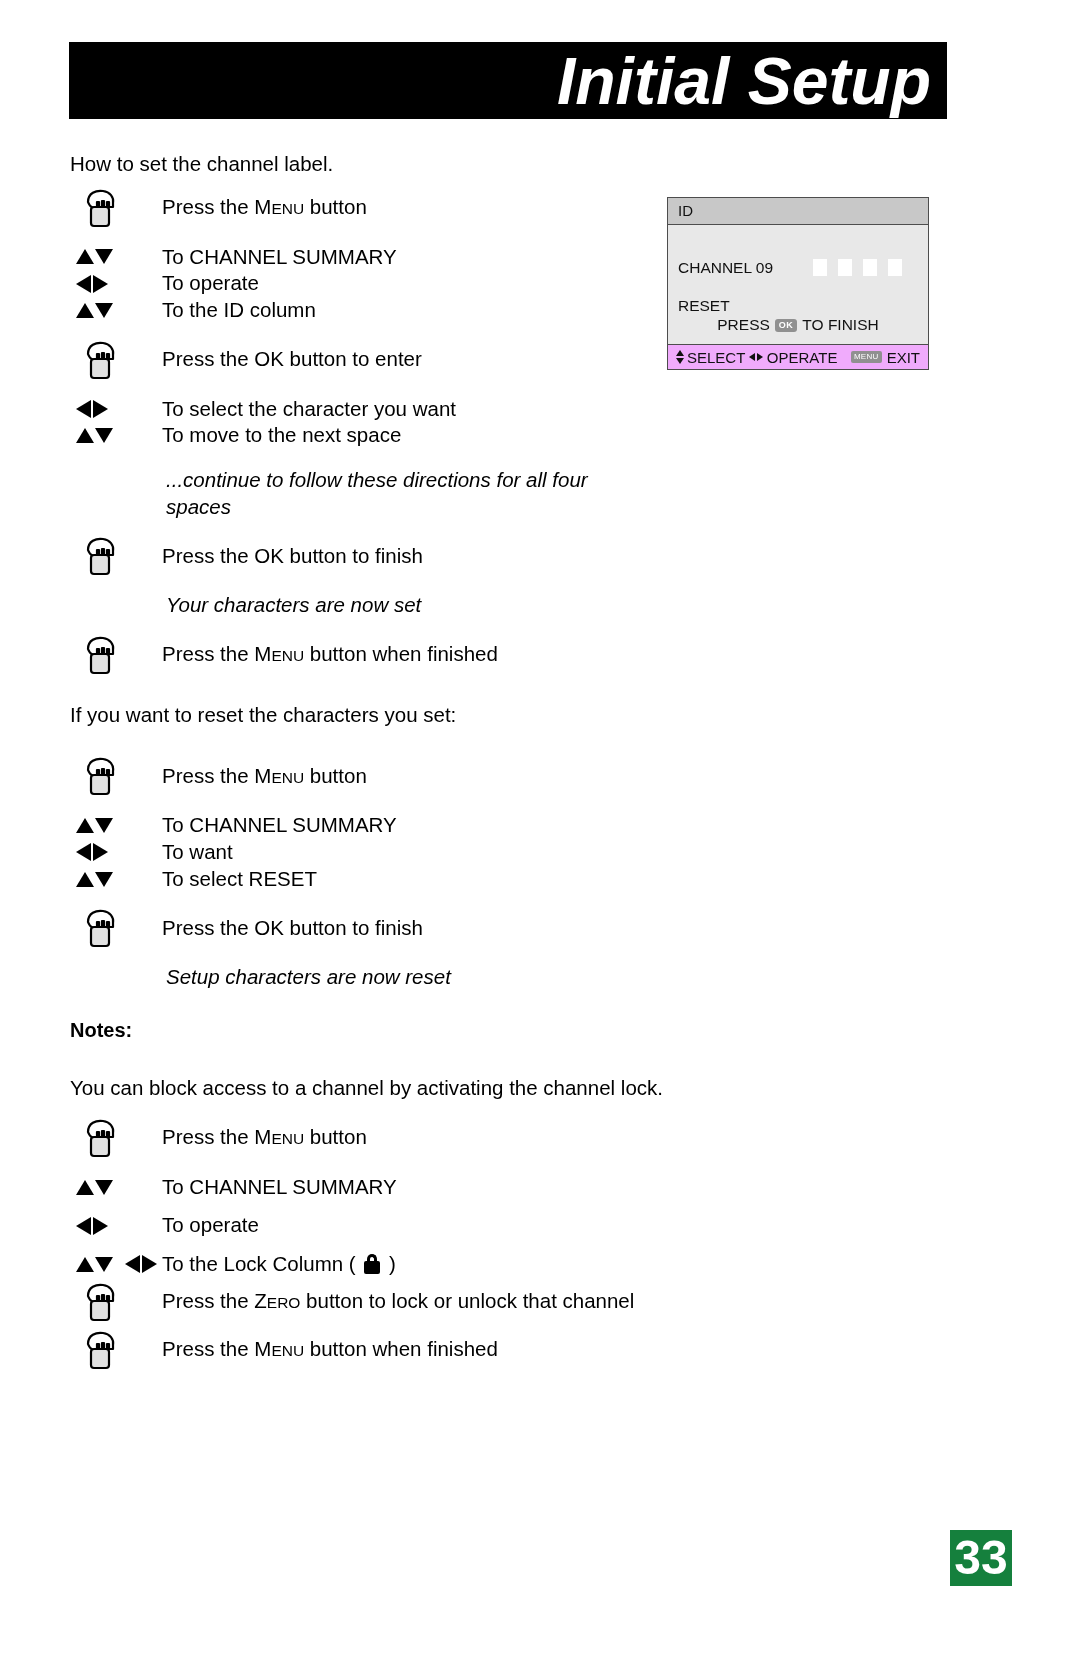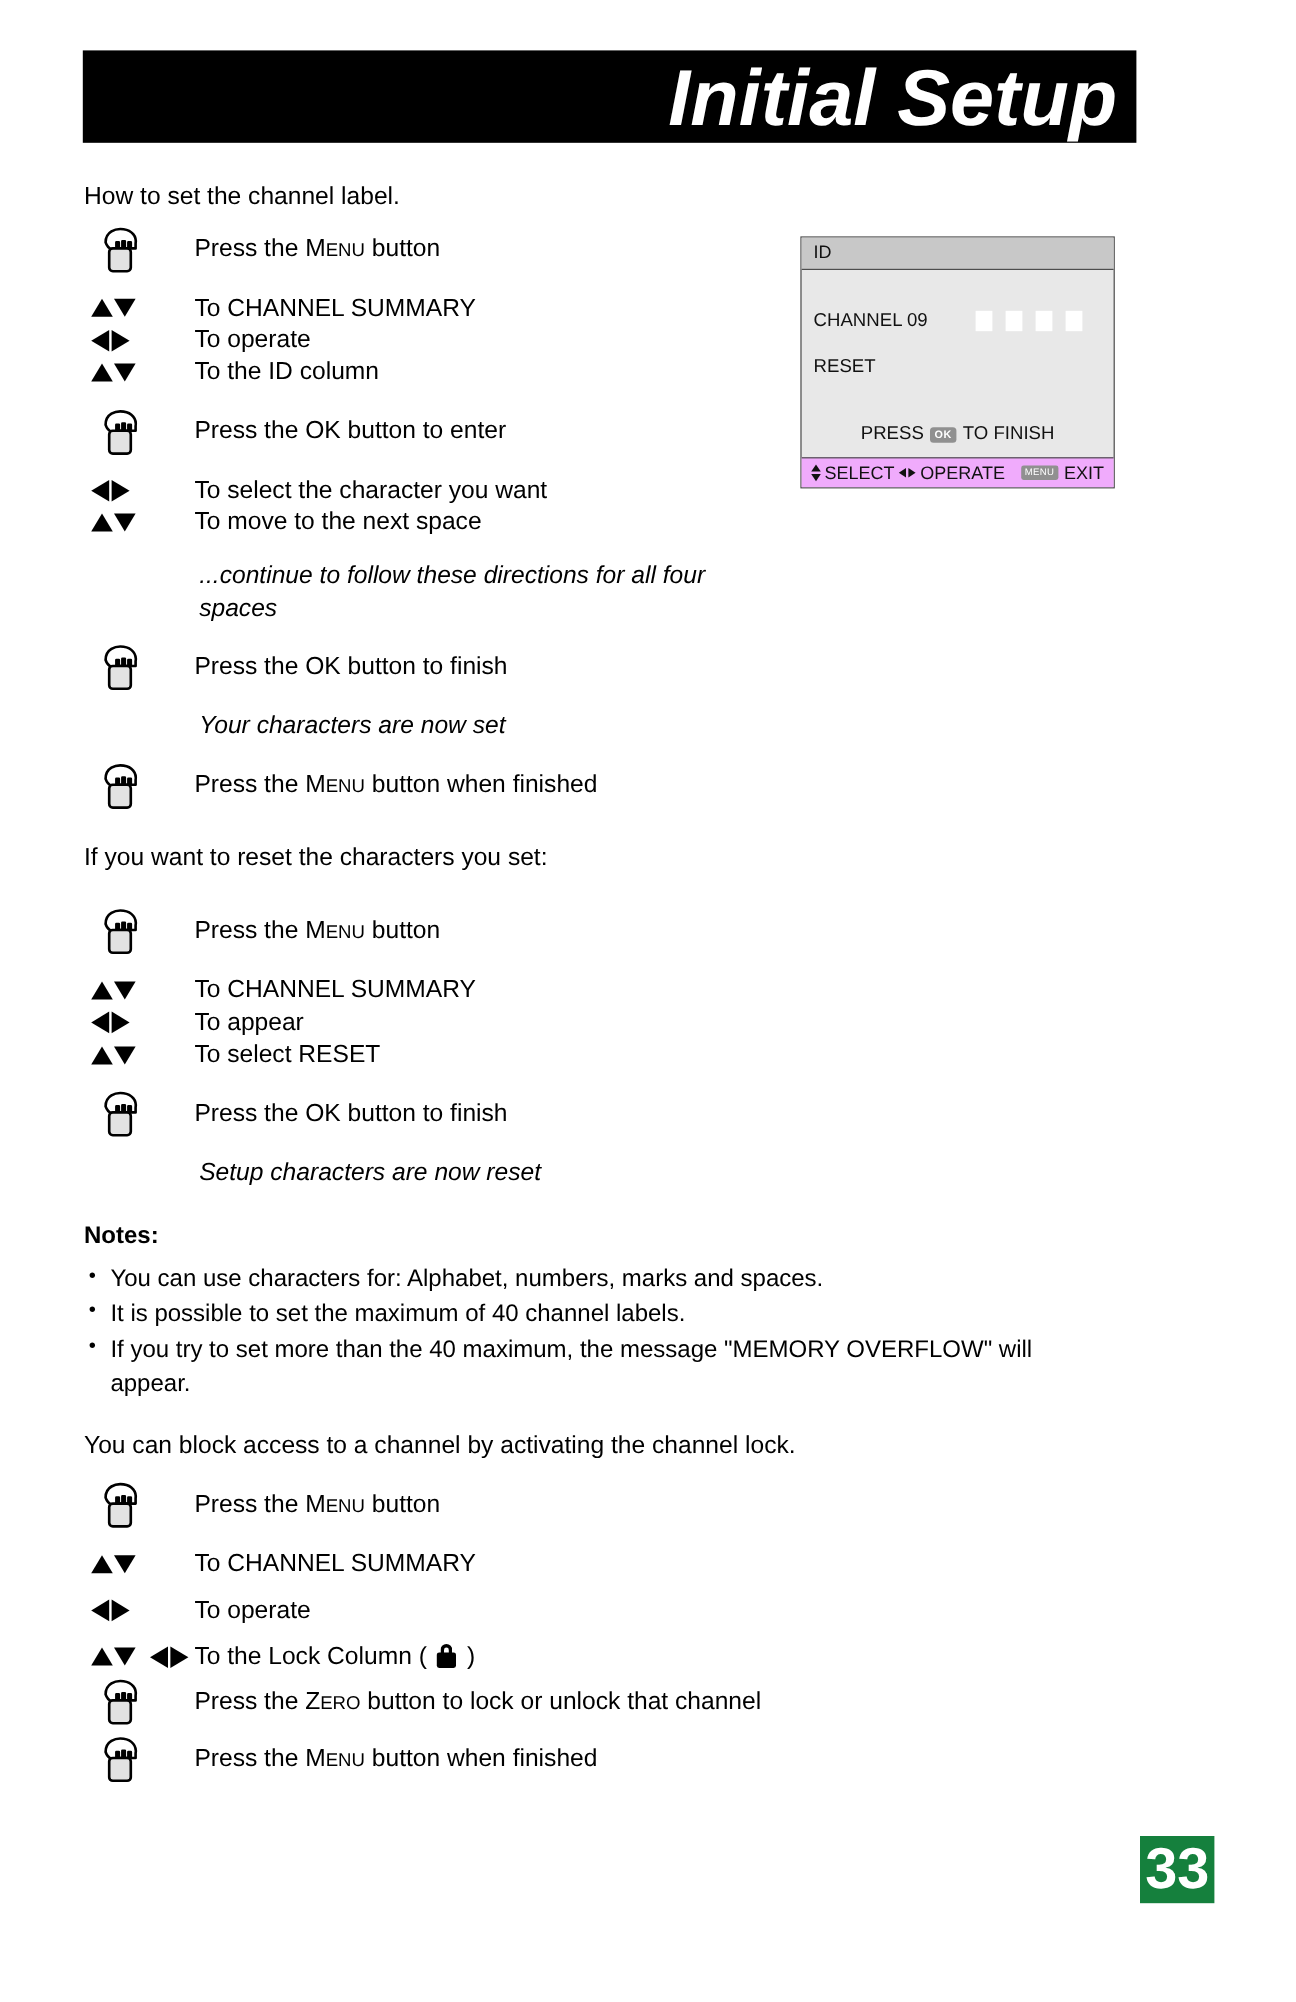--- a/index.html
+++ b/index.html
@@ -210,21 +210,21 @@
     box-sizing: border-box;
   }
   .osd-title {
     background: #c8c8c8;
     border-bottom: 1.5px solid #4d4d4d;
     font-size: 15px;
     padding: 4px 8px 5px 10px;
     color: #111;
   }
   .osd-body {
-    height: 156px;
+    height: 119px;
     position: relative;
     padding: 0;
   }
   .osd-row {
     position: absolute;
     font-size: 15.5px;
     color: #111;
   }
   .osd-channel { left: 10px; top: 34px; }
   .osd-reset { left: 10px; top: 72px; }
@@ -508,21 +508,21 @@
         <div class="step-text">To CHANNEL SUMMARY</div>
       </div>
 
       <div class="step">
         <div class="step-icon">
           <span class="arrows">
               <span class="tri tri-left"></span>
               <span class="tri tri-right"></span>
             </span>
         </div>
-        <div class="step-text">To appear</div>
+        <div class="step-text">To want</div>
       </div>
 
       <div class="step">
         <div class="step-icon">
           <span class="arrows">
               <span class="tri tri-up"></span>
               <span class="tri tri-down"></span>
             </span>
         </div>
         <div class="step-text">To select RESET</div>
@@ -542,25 +542,20 @@
     </div>
 
     <div class="spacer-12"></div>
 
     <div class="italic-note">Setup characters are now reset</div>
 
     <div class="spacer-28"></div>
 
     <div>
       <div class="notes-title">Notes:</div>
-      <ul class="notes-list">
-        <li>You can use characters for: Alphabet, numbers, marks and spaces.</li>
-        <li>It is possible to set the maximum of 40 channel labels.</li>
-        <li style="width:830px;">If you try to set more than the 40 maximum, the message "MEMORY OVERFLOW" will appear.</li>
-      </ul>
     </div>
 
     <div class="spacer-22"></div>
 
     <p class="para">You can block access to a channel by activating the channel lock.</p>
 
     <div style="height:6px;"></div>
 
     <div class="steps">
 

